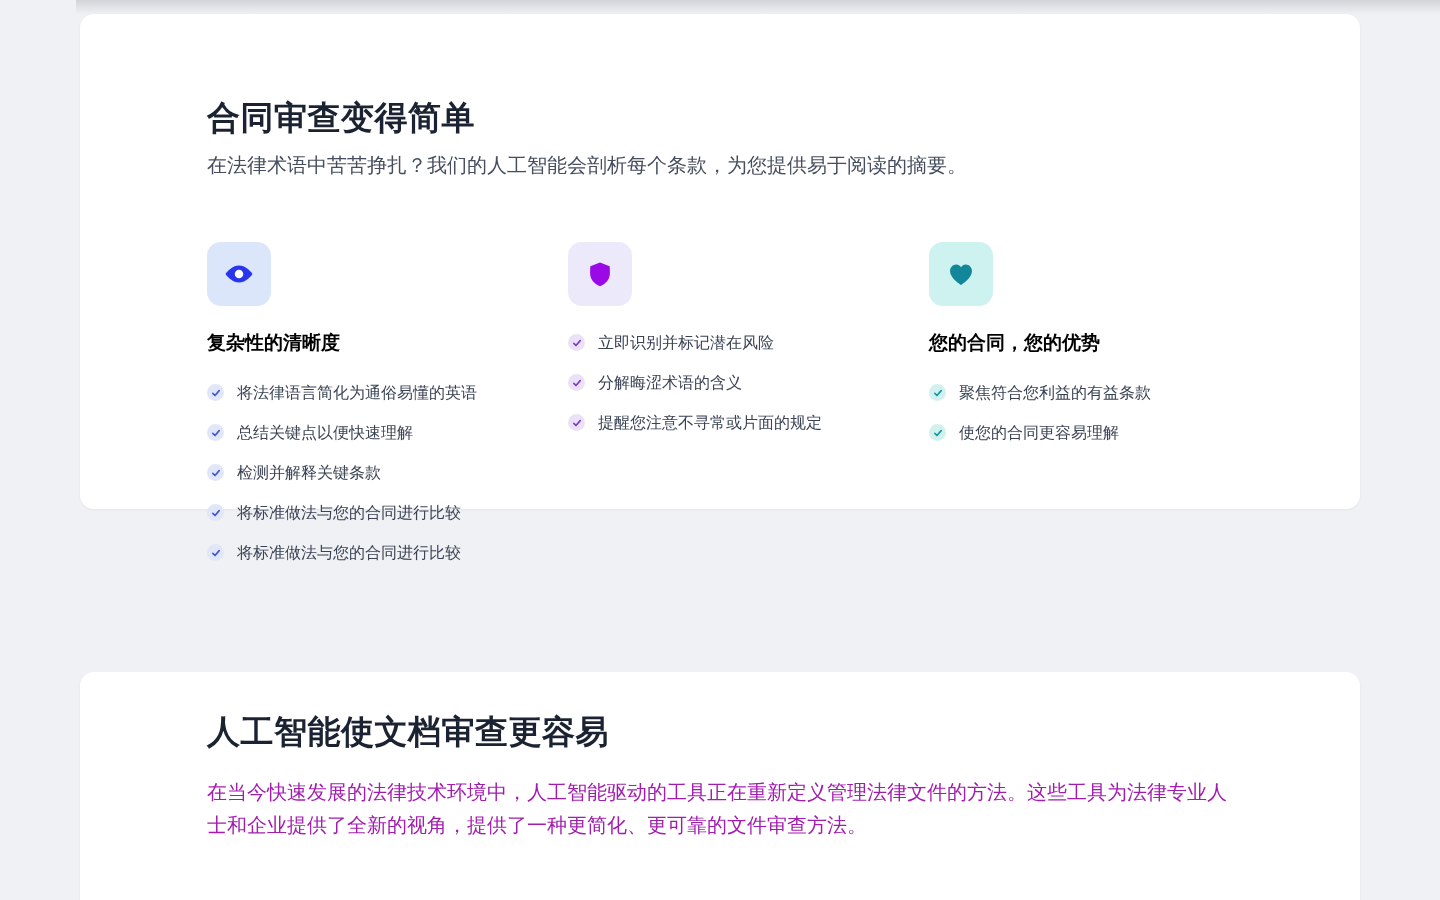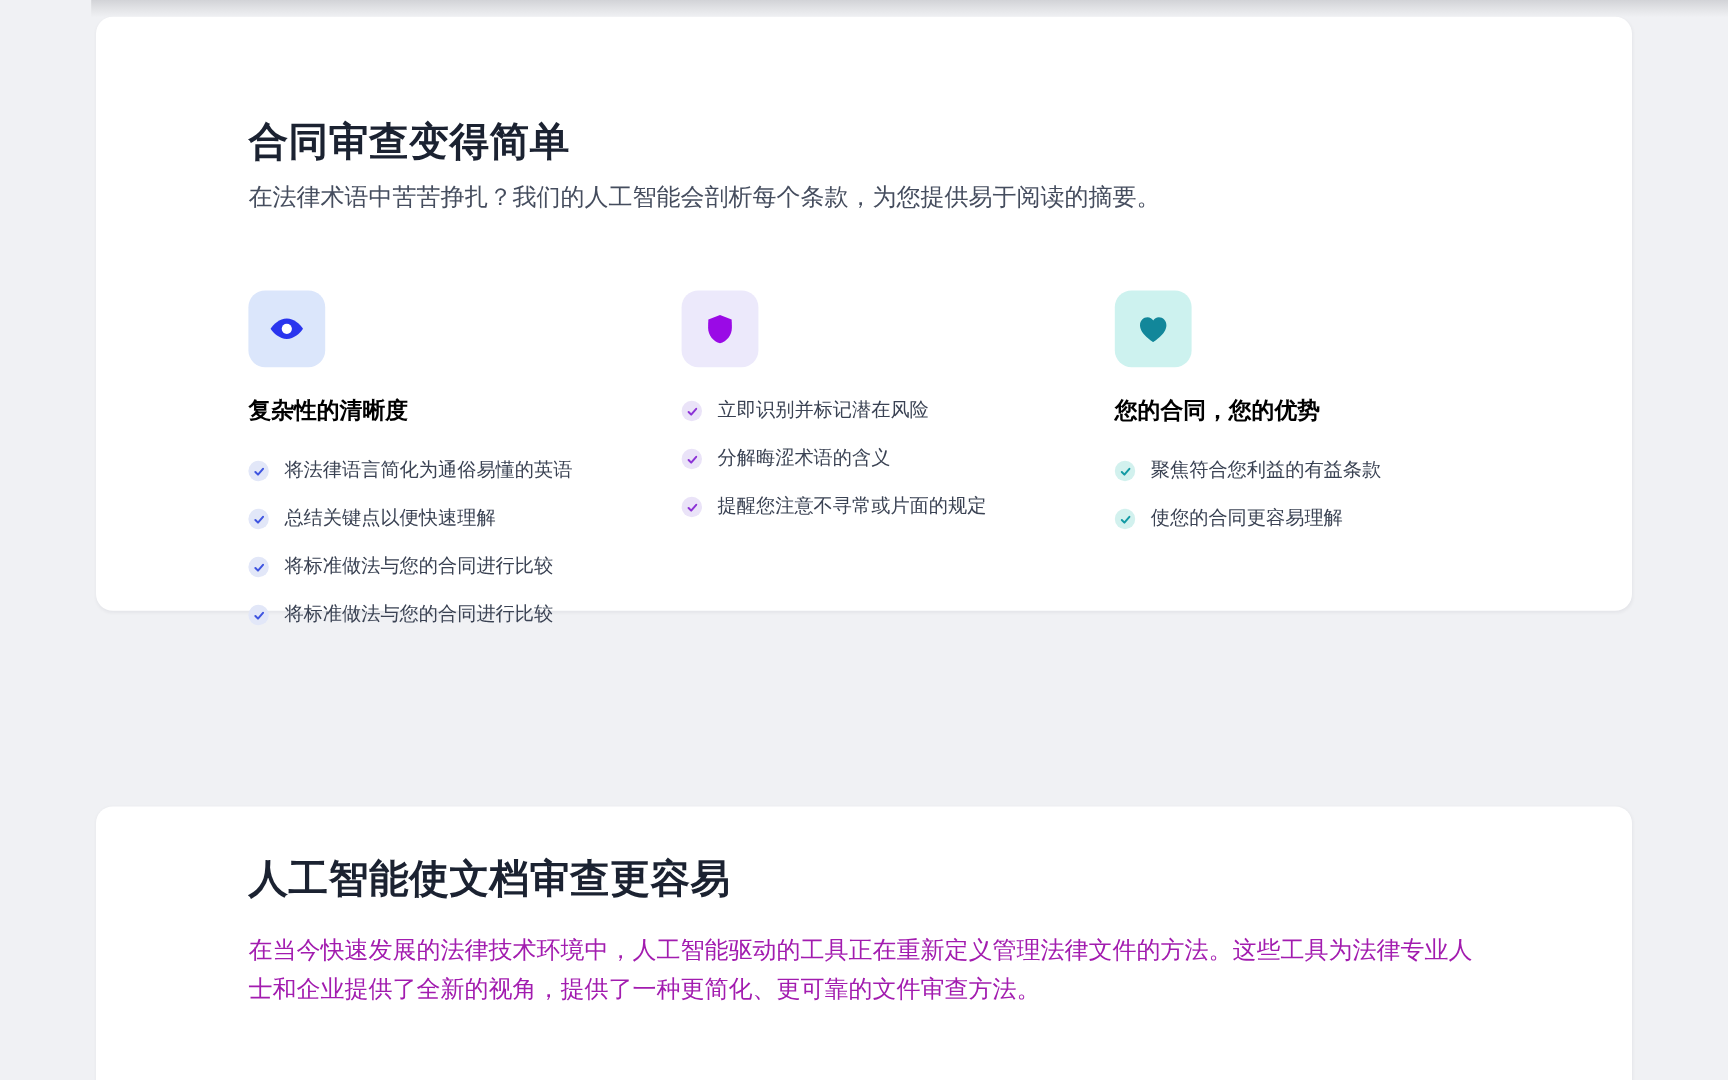--- a/index.html
+++ b/index.html
@@ -104,20 +104,28 @@
                 </svg>
               </span>
             <span>总结关键点以便快速理解</span>
           </li>
           <li>
             <span class="check">
                 <svg width="10" height="10" viewBox="0 0 12 12" fill="none" stroke="currentColor" stroke-width="2" stroke-linecap="round" stroke-linejoin="round">
                   <path d="M2.2 6.4 L4.8 9 L9.8 3.2"></path>
                 </svg>
               </span>
+            <span>检测并解释关键条款</span>
+          </li>
+          <li>
+            <span class="check">
+                <svg width="10" height="10" viewBox="0 0 12 12" fill="none" stroke="currentColor" stroke-width="2" stroke-linecap="round" stroke-linejoin="round">
+                  <path d="M2.2 6.4 L4.8 9 L9.8 3.2"></path>
+                </svg>
+              </span>
             <span>将标准做法与您的合同进行比较</span>
           </li>
           <li>
             <span class="check">
                 <svg width="10" height="10" viewBox="0 0 12 12" fill="none" stroke="currentColor" stroke-width="2" stroke-linecap="round" stroke-linejoin="round">
                   <path d="M2.2 6.4 L4.8 9 L9.8 3.2"></path>
                 </svg>
               </span>
             <span>将标准做法与您的合同进行比较</span>
           </li>

